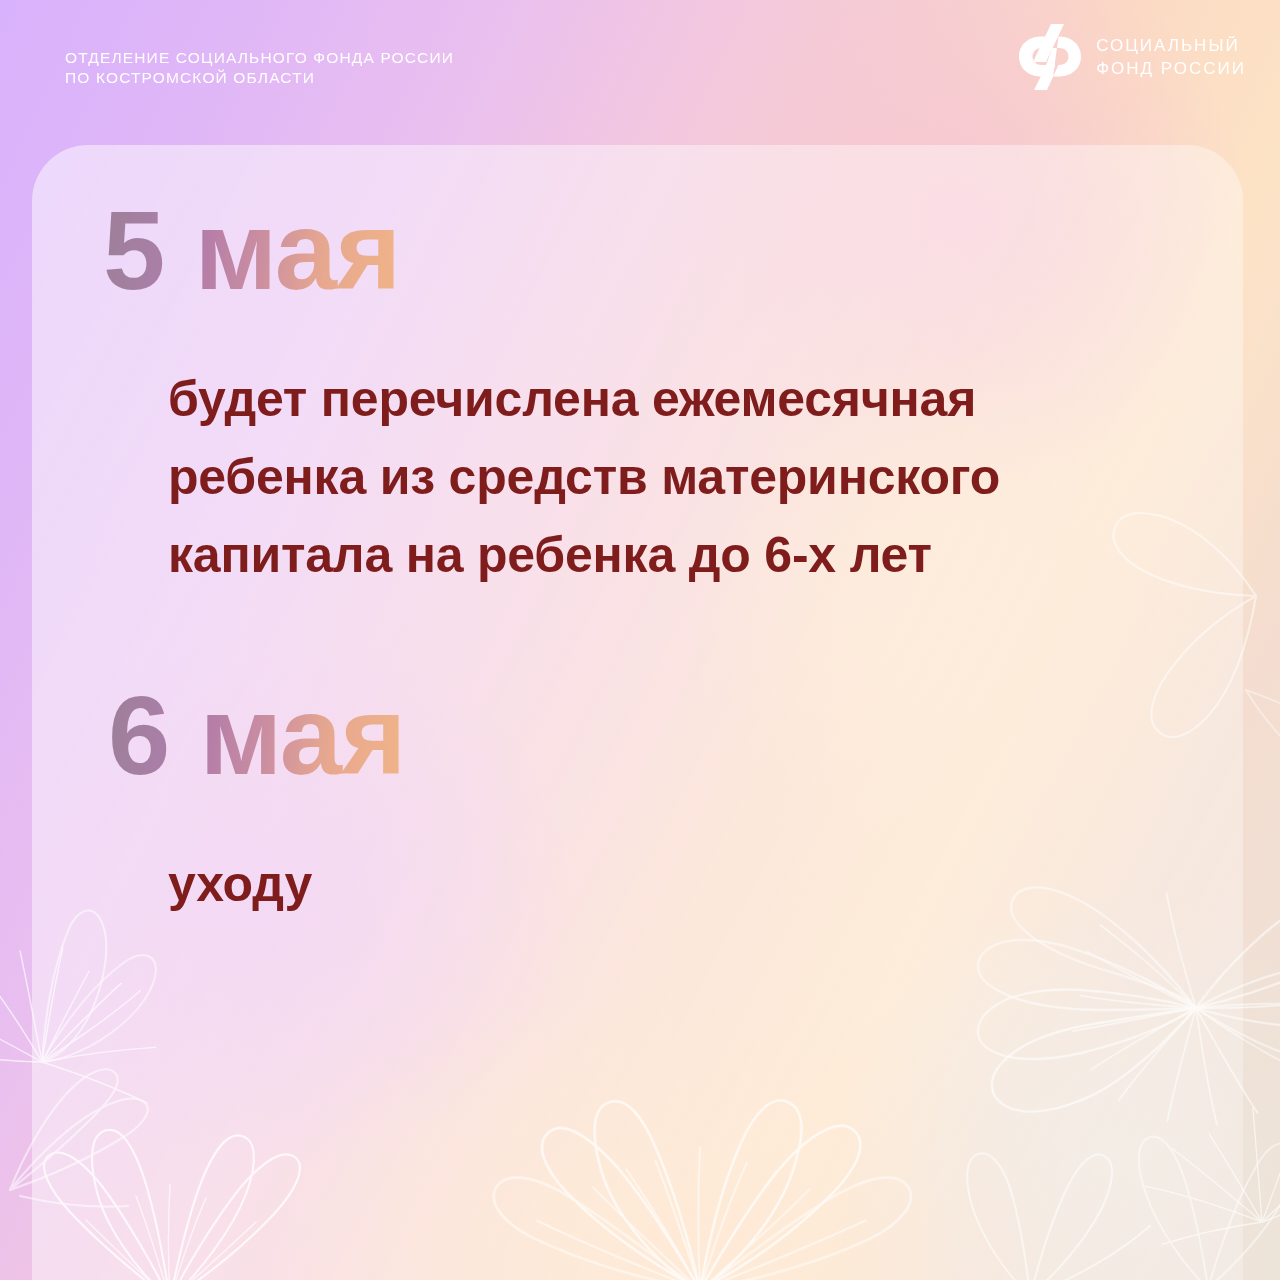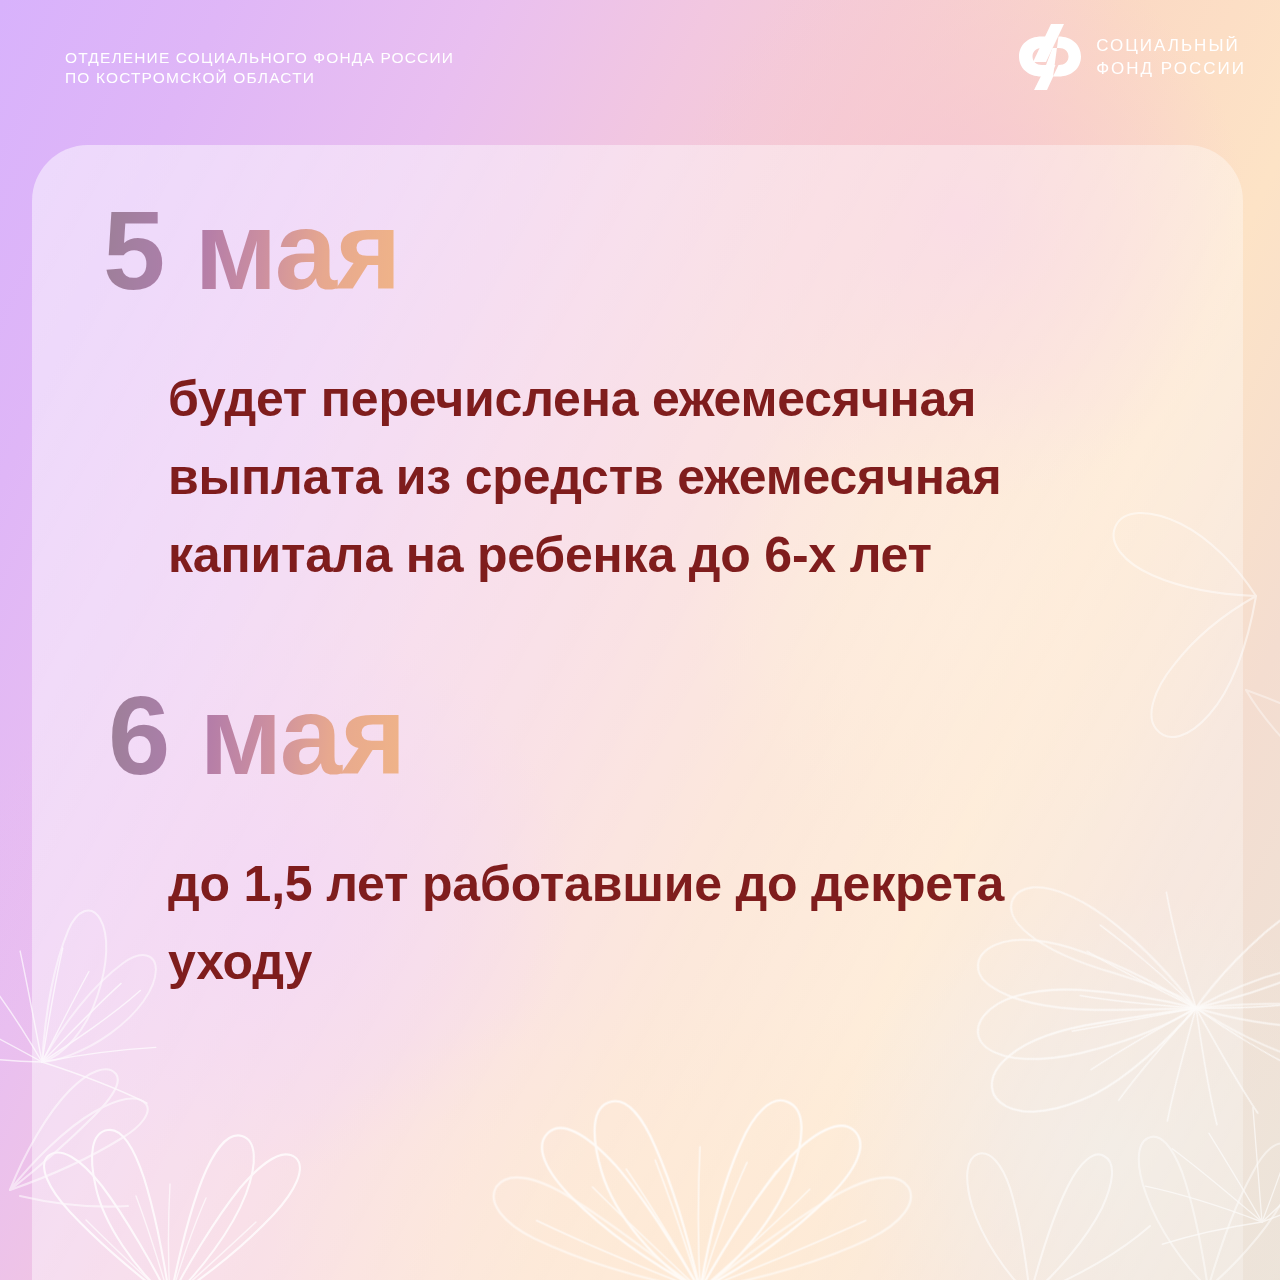--- a/index.html
+++ b/index.html
@@ -346,25 +346,24 @@
   </div>
 </div>
 
 <div class="content">
 
   <div class="block-1">
     <div class="date-head">5 мая</div>
   </div>
   <div class="block-1-body body-text">
     <div class="nowrap">будет перечислена ежемесячная</div>
-    <div class="nowrap">выплата из средств ежемесячная</div>
+    <div class="nowrap">ребенка из средств материнского</div>
     <div class="nowrap">капитала на ребенка до 6-х лет</div>
   </div>
 
   <div class="block-2">
     <div class="date-head">6 мая</div>
   </div>
   <div class="block-2-body body-text">
-    <div class="nowrap">до 1,5 лет работавшие до декрета</div>
     <div class="nowrap">уходу</div>
   </div>
 
 </div>
 
 </body></html>

